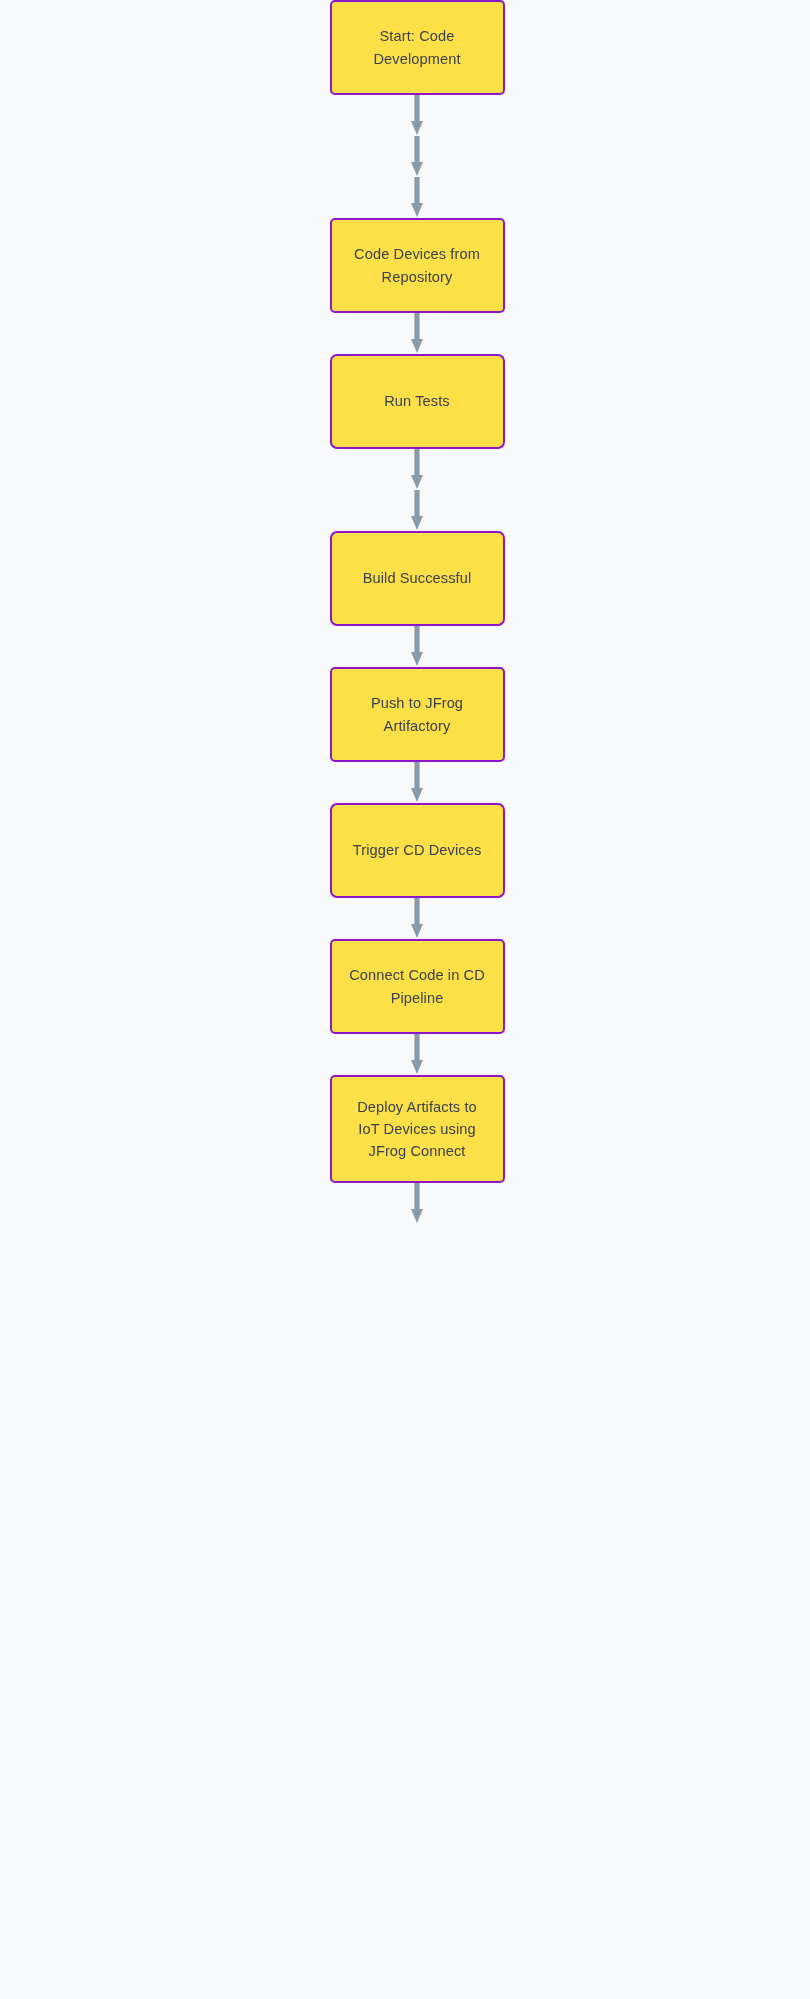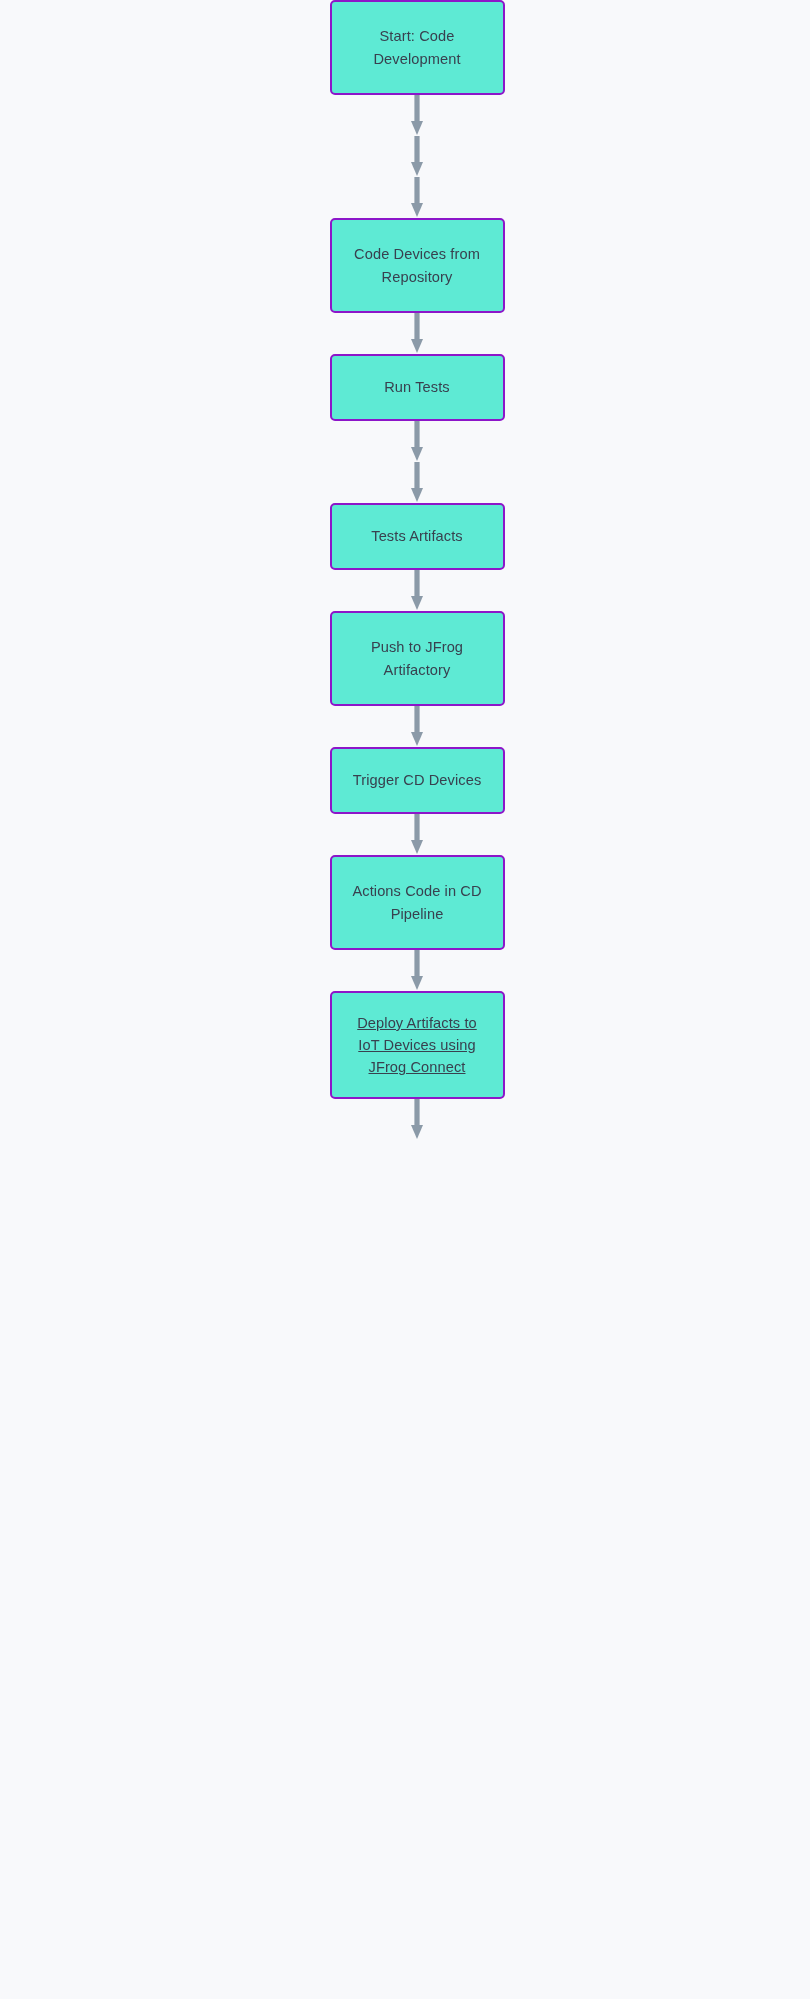--- a/index.html
+++ b/index.html
@@ -24,36 +24,36 @@
   }
   .flow-column {
     display: flex;
     flex-direction: column;
     align-items: center;
     margin-left: 24px;
   }
   .node-box {
     width: 175px;
     box-sizing: border-box;
-    background: #5eead4;
+    background: #fde047;
     border: 2.6px solid #8d16c9;
     border-radius: 5px;
     display: flex;
     align-items: center;
     justify-content: center;
     text-align: center;
     color: #38414f;
     font-size: 14.6px;
     line-height: 1.52;
     letter-spacing: 0.1px;
     padding: 6px 2px;
   }
   .node-h2 { height: 95px; }
-  .node-h1 { height: 67px; }
-  .node-h3 { height: 108px; text-decoration: underline; }
+  .node-h1 { height: 95px; border-radius: 7px; }
+  .node-h3 { height: 108px; }
   .node-label {
     display: block;
     white-space: pre-line;
   }
   .arrow {
     width: 14px;
     height: 41px;
     position: relative;
     display: block;
   }
@@ -118,21 +118,21 @@
 
 
     <span class="arrow">
       <svg width="14" height="41" viewBox="0 0 14 41" xmlns="http://www.w3.org/2000/svg">
         <path d="M7 0 L7 27" stroke="#8b9aa8" stroke-width="5.2" fill="none"></path>
         <path d="M7 40 L1 26 L13 26 Z" fill="#8b9aa8"></path>
       </svg>
     </span>
 
     <div class="node-box node-h1">
-      <span class="node-label">Tests Artifacts</span>
+      <span class="node-label">Build Successful</span>
     </div>
 
     <span class="arrow">
       <svg width="14" height="41" viewBox="0 0 14 41" xmlns="http://www.w3.org/2000/svg">
         <path d="M7 0 L7 27" stroke="#8b9aa8" stroke-width="5.2" fill="none"></path>
         <path d="M7 40 L1 26 L13 26 Z" fill="#8b9aa8"></path>
       </svg>
     </span>
 
     <div class="node-box node-h2">
@@ -152,21 +152,21 @@
     </div>
 
     <span class="arrow">
       <svg width="14" height="41" viewBox="0 0 14 41" xmlns="http://www.w3.org/2000/svg">
         <path d="M7 0 L7 27" stroke="#8b9aa8" stroke-width="5.2" fill="none"></path>
         <path d="M7 40 L1 26 L13 26 Z" fill="#8b9aa8"></path>
       </svg>
     </span>
 
     <div class="node-box node-h2">
-      <span class="node-label">Actions Code in CD
+      <span class="node-label">Connect Code in CD
 Pipeline</span>
     </div>
 
     <span class="arrow">
       <svg width="14" height="41" viewBox="0 0 14 41" xmlns="http://www.w3.org/2000/svg">
         <path d="M7 0 L7 27" stroke="#8b9aa8" stroke-width="5.2" fill="none"></path>
         <path d="M7 40 L1 26 L13 26 Z" fill="#8b9aa8"></path>
       </svg>
     </span>
 

